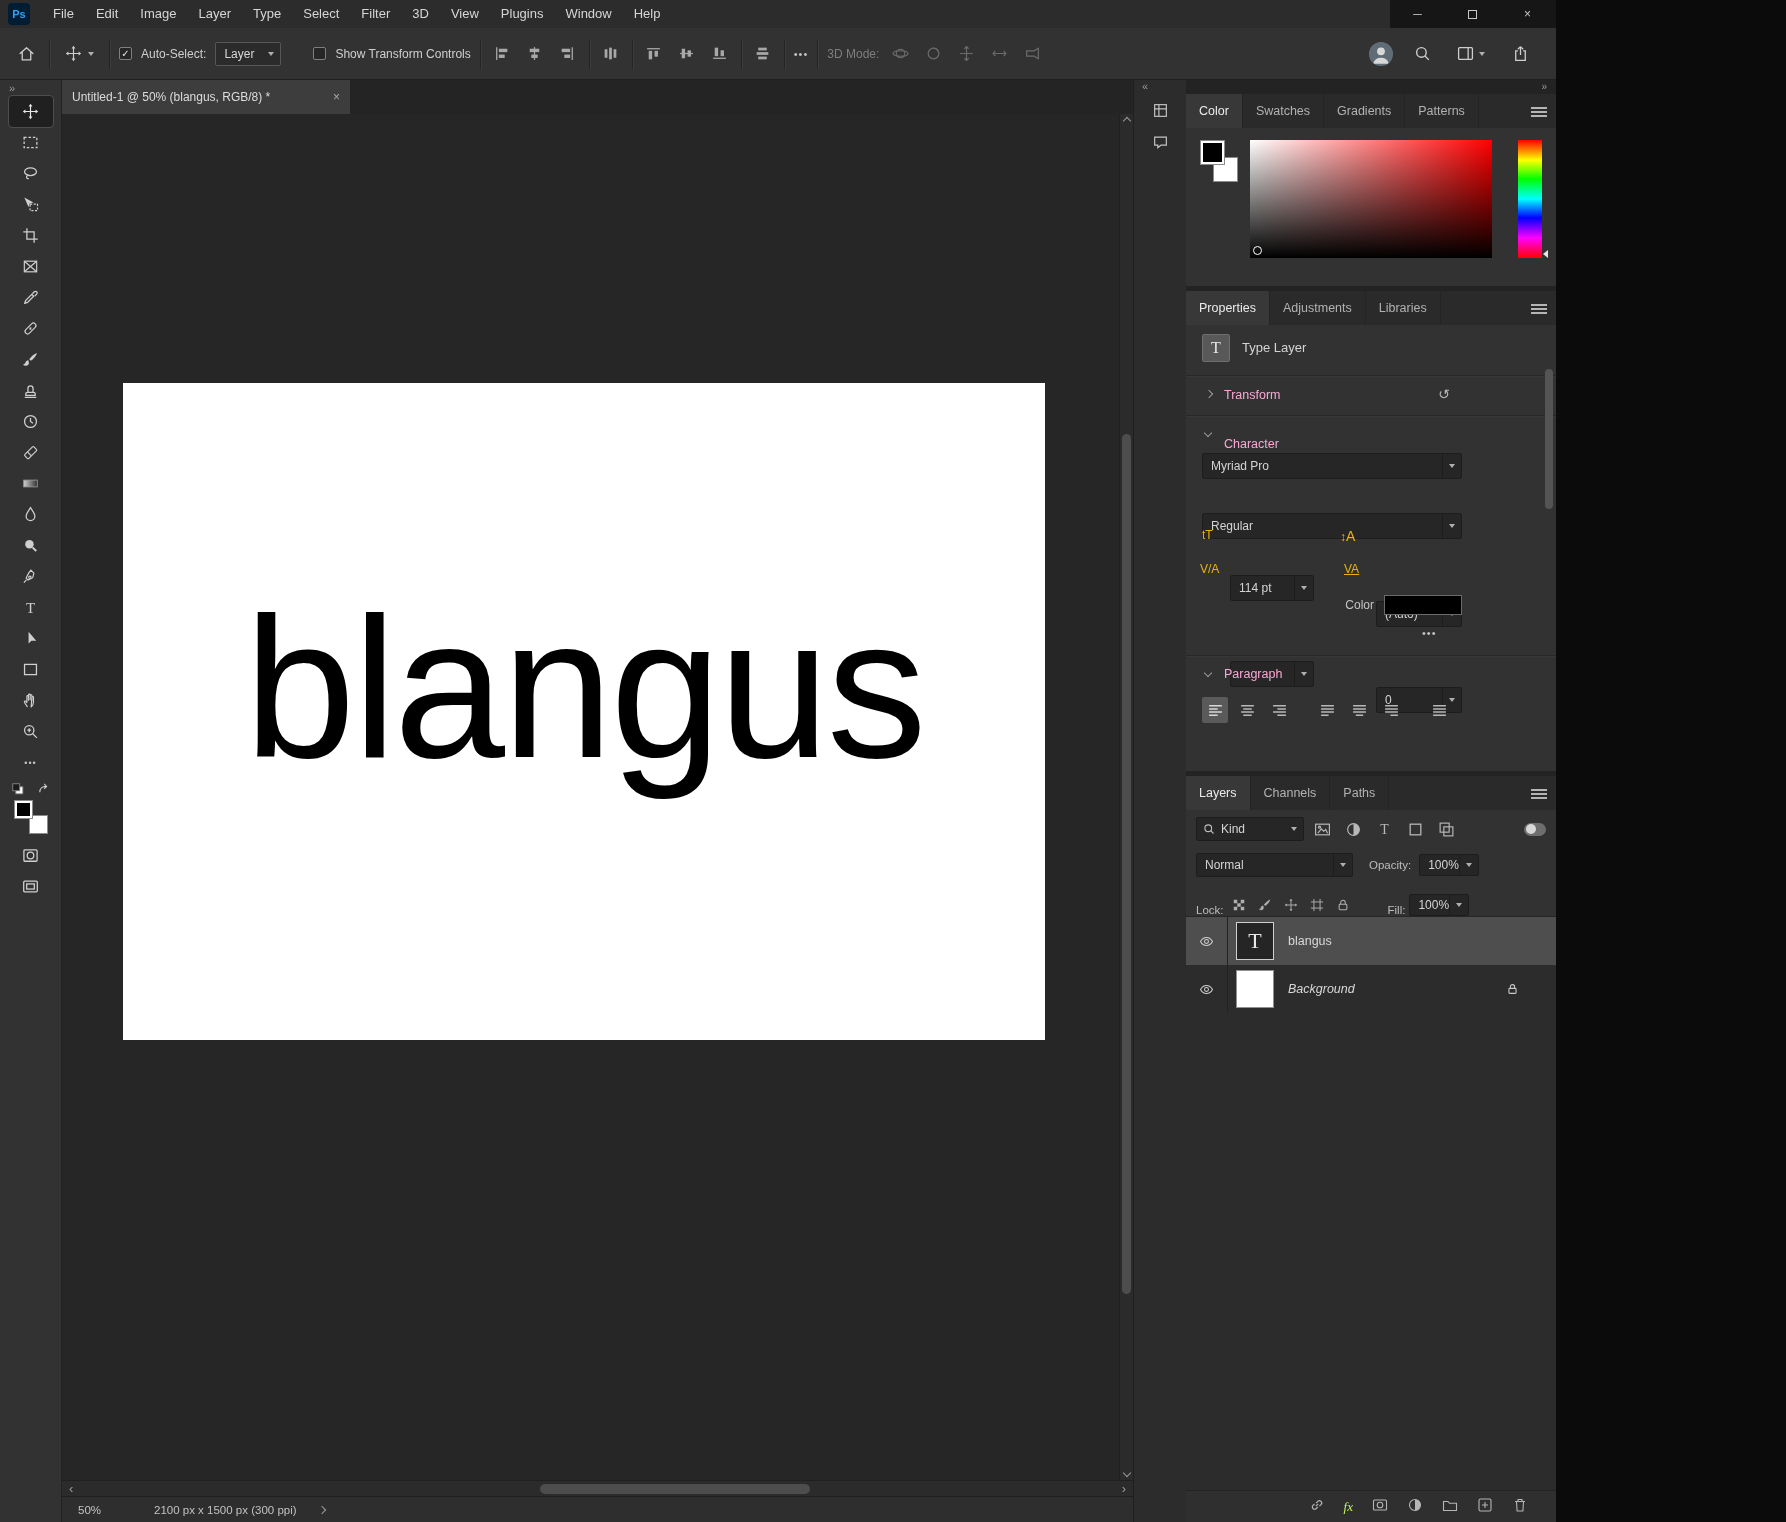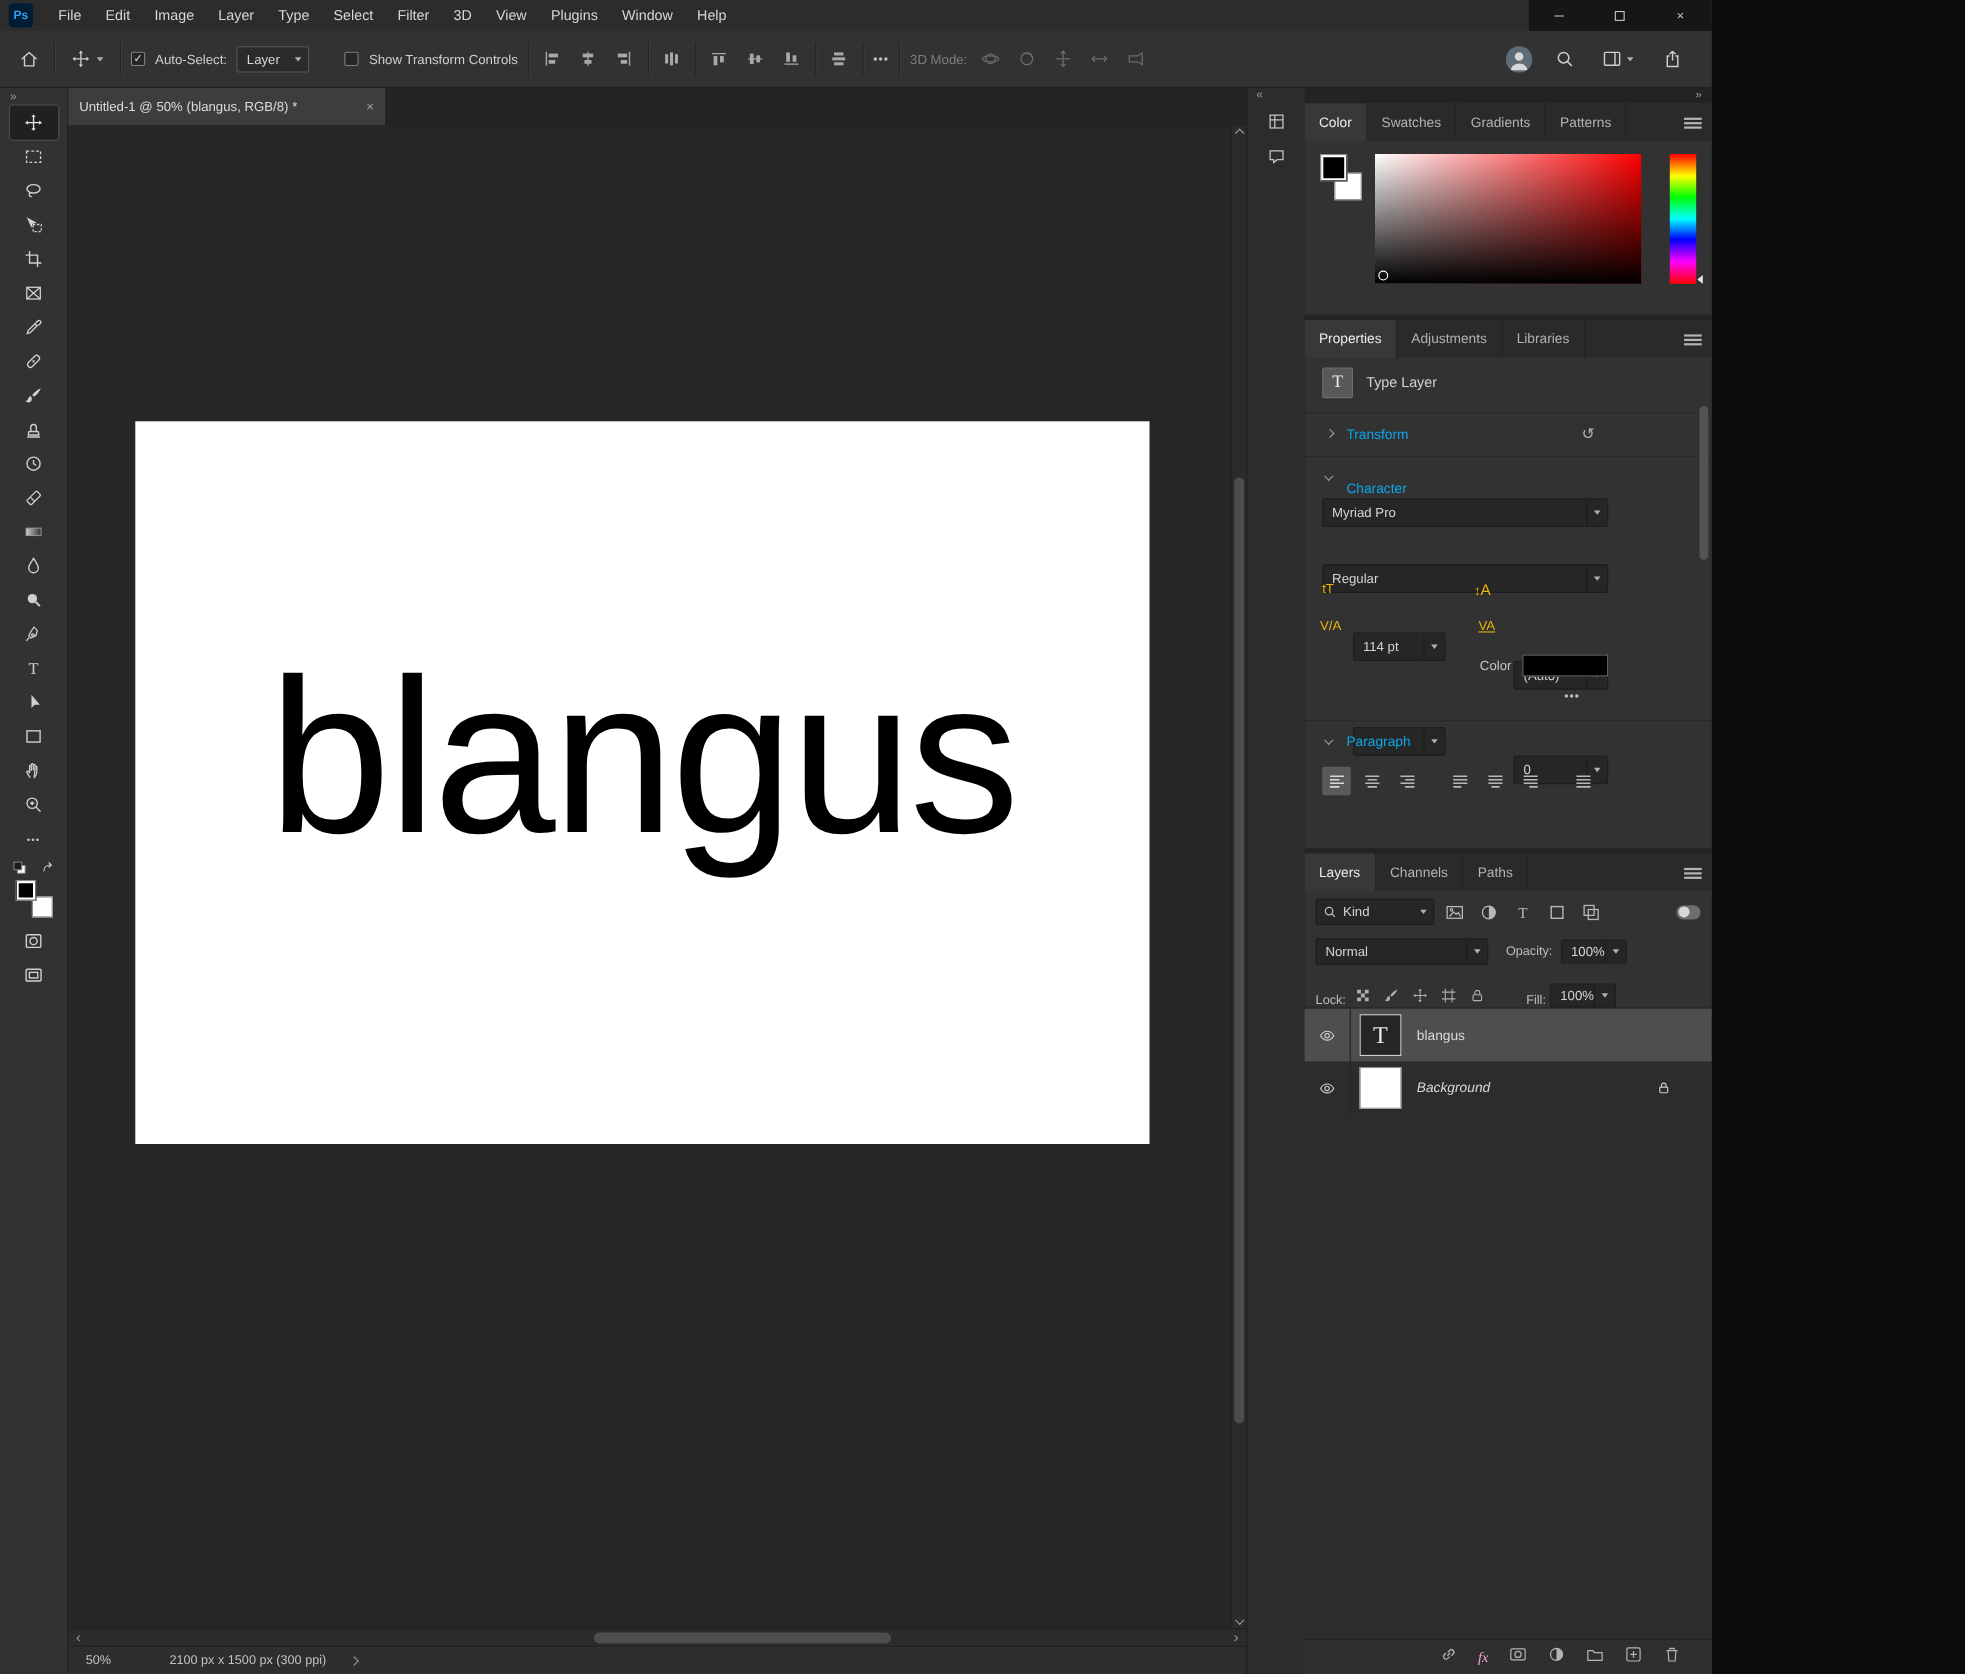--- a/index.html
+++ b/index.html
@@ -95,21 +95,21 @@
   .huebar { position:absolute; left:332px; top:12px; width:24px; height:118px;
     background:linear-gradient(#f00, #ff0 17%, #0f0 33%, #0ff 50%, #00f 66%, #f0f 83%, #f00); }
   .hue-pointer { position:absolute; left:357px; top:122px; width:0; height:0; border-top:4px solid transparent; border-bottom:4px solid transparent; border-right:5px solid #e8e8e8; }
 
   
   .props-body { height:446px; position:relative; font-size:12px; color:#d0d0d0; }
   .p-abs { position:absolute; }
   .type-icon { left:16px; top:9px; width:28px; height:28px; background:#585858; border:1px solid #6e6e6e; border-radius:2px; display:flex; align-items:center; justify-content:center; color:#eaeaea; font-family:"Liberation Serif",serif; font-size:16px; }
   .type-label { left:56px; top:9px; line-height:28px; font-size:13px; color:#d4d4d4; }
   .pdivider { left:0; right:0; height:1px; background:#282828; box-shadow:0 1px 0 rgba(255,255,255,0.03); }
-  .sect-label { font-size:12.5px; color:#0ea5e9; }
+  .sect-label { font-size:12.5px; color:#f9a8d4; }
   .reset-icon { color:#b5b5b5; font-size:14px; line-height:14px; }
   .panel-select { position:relative; height:26px; background:#262626; border:1px solid #1d1d1d; border-radius:2px; display:flex; align-items:center; padding:0 24px 0 8px; color:#d4d4d4; font-size:12px; }
   .panel-select .caret-seg { position:absolute; right:0; top:0; bottom:0; width:19px; border-left:1px solid #1d1d1d; display:flex; align-items:center; justify-content:center; }
   .char-icon { color:#eab308; font-size:12px; }
   .char-icon .big { font-size:14px; }
   .char-icon.underline { text-decoration:underline; }
   .color-swatch-field { background:#000; border:1px solid #6b6b6b; }
   .align-btn { width:26px; height:26px; border-radius:2px; display:flex; align-items:center; justify-content:center; }
   .align-btn.active { background:#5a5a5a; }
   .pscroll { position:absolute; right:3px; top:44px; width:8px; height:140px; background:#545454; border-radius:4px; }
@@ -129,21 +129,21 @@
   .lrow { height:48px; display:flex; align-items:center; position:relative; }
   .lrow.selected { background:#4e4e4e; }
   .eye-cell { width:42px; height:100%; display:flex; align-items:center; justify-content:center; border-right:1px solid #222; flex:none; }
   .lthumb { width:38px; height:38px; margin-left:8px; display:flex; align-items:center; justify-content:center; flex:none; }
   .lthumb.type { background:#252525; border:1px solid #d0d0d0; color:#e8e8e8; font-family:"Liberation Serif",serif; font-size:22px; }
   .lthumb.bg { background:#fff; border:1px solid #909090; }
   .lname { margin-left:14px; font-size:12.5px; color:#d8d8d8; }
   .lname.italic { font-style:italic; }
   .row-lock { position:absolute; right:37px; top:50%; transform:translateY(-50%); display:flex; }
   .lbottom { height:32px; background:#2f2f2f; border-top:1px solid #232323; display:flex; align-items:center; justify-content:flex-end; gap:19px; padding-right:28px; flex:none; }
-  .fx-glyph { color:#f9a8d4; font-style:italic; font-size:13px; font-family:"Liberation Serif",serif; }
+  .fx-glyph { color:#bef264; font-style:italic; font-size:13px; font-family:"Liberation Serif",serif; }
 </style>
 </head>
 <body>
 
 <div class="screen">
 <div class="app">
 
   <div class="menubar">
     <div class="ps-logo">Ps</div>
     <nav style="display:flex;">

